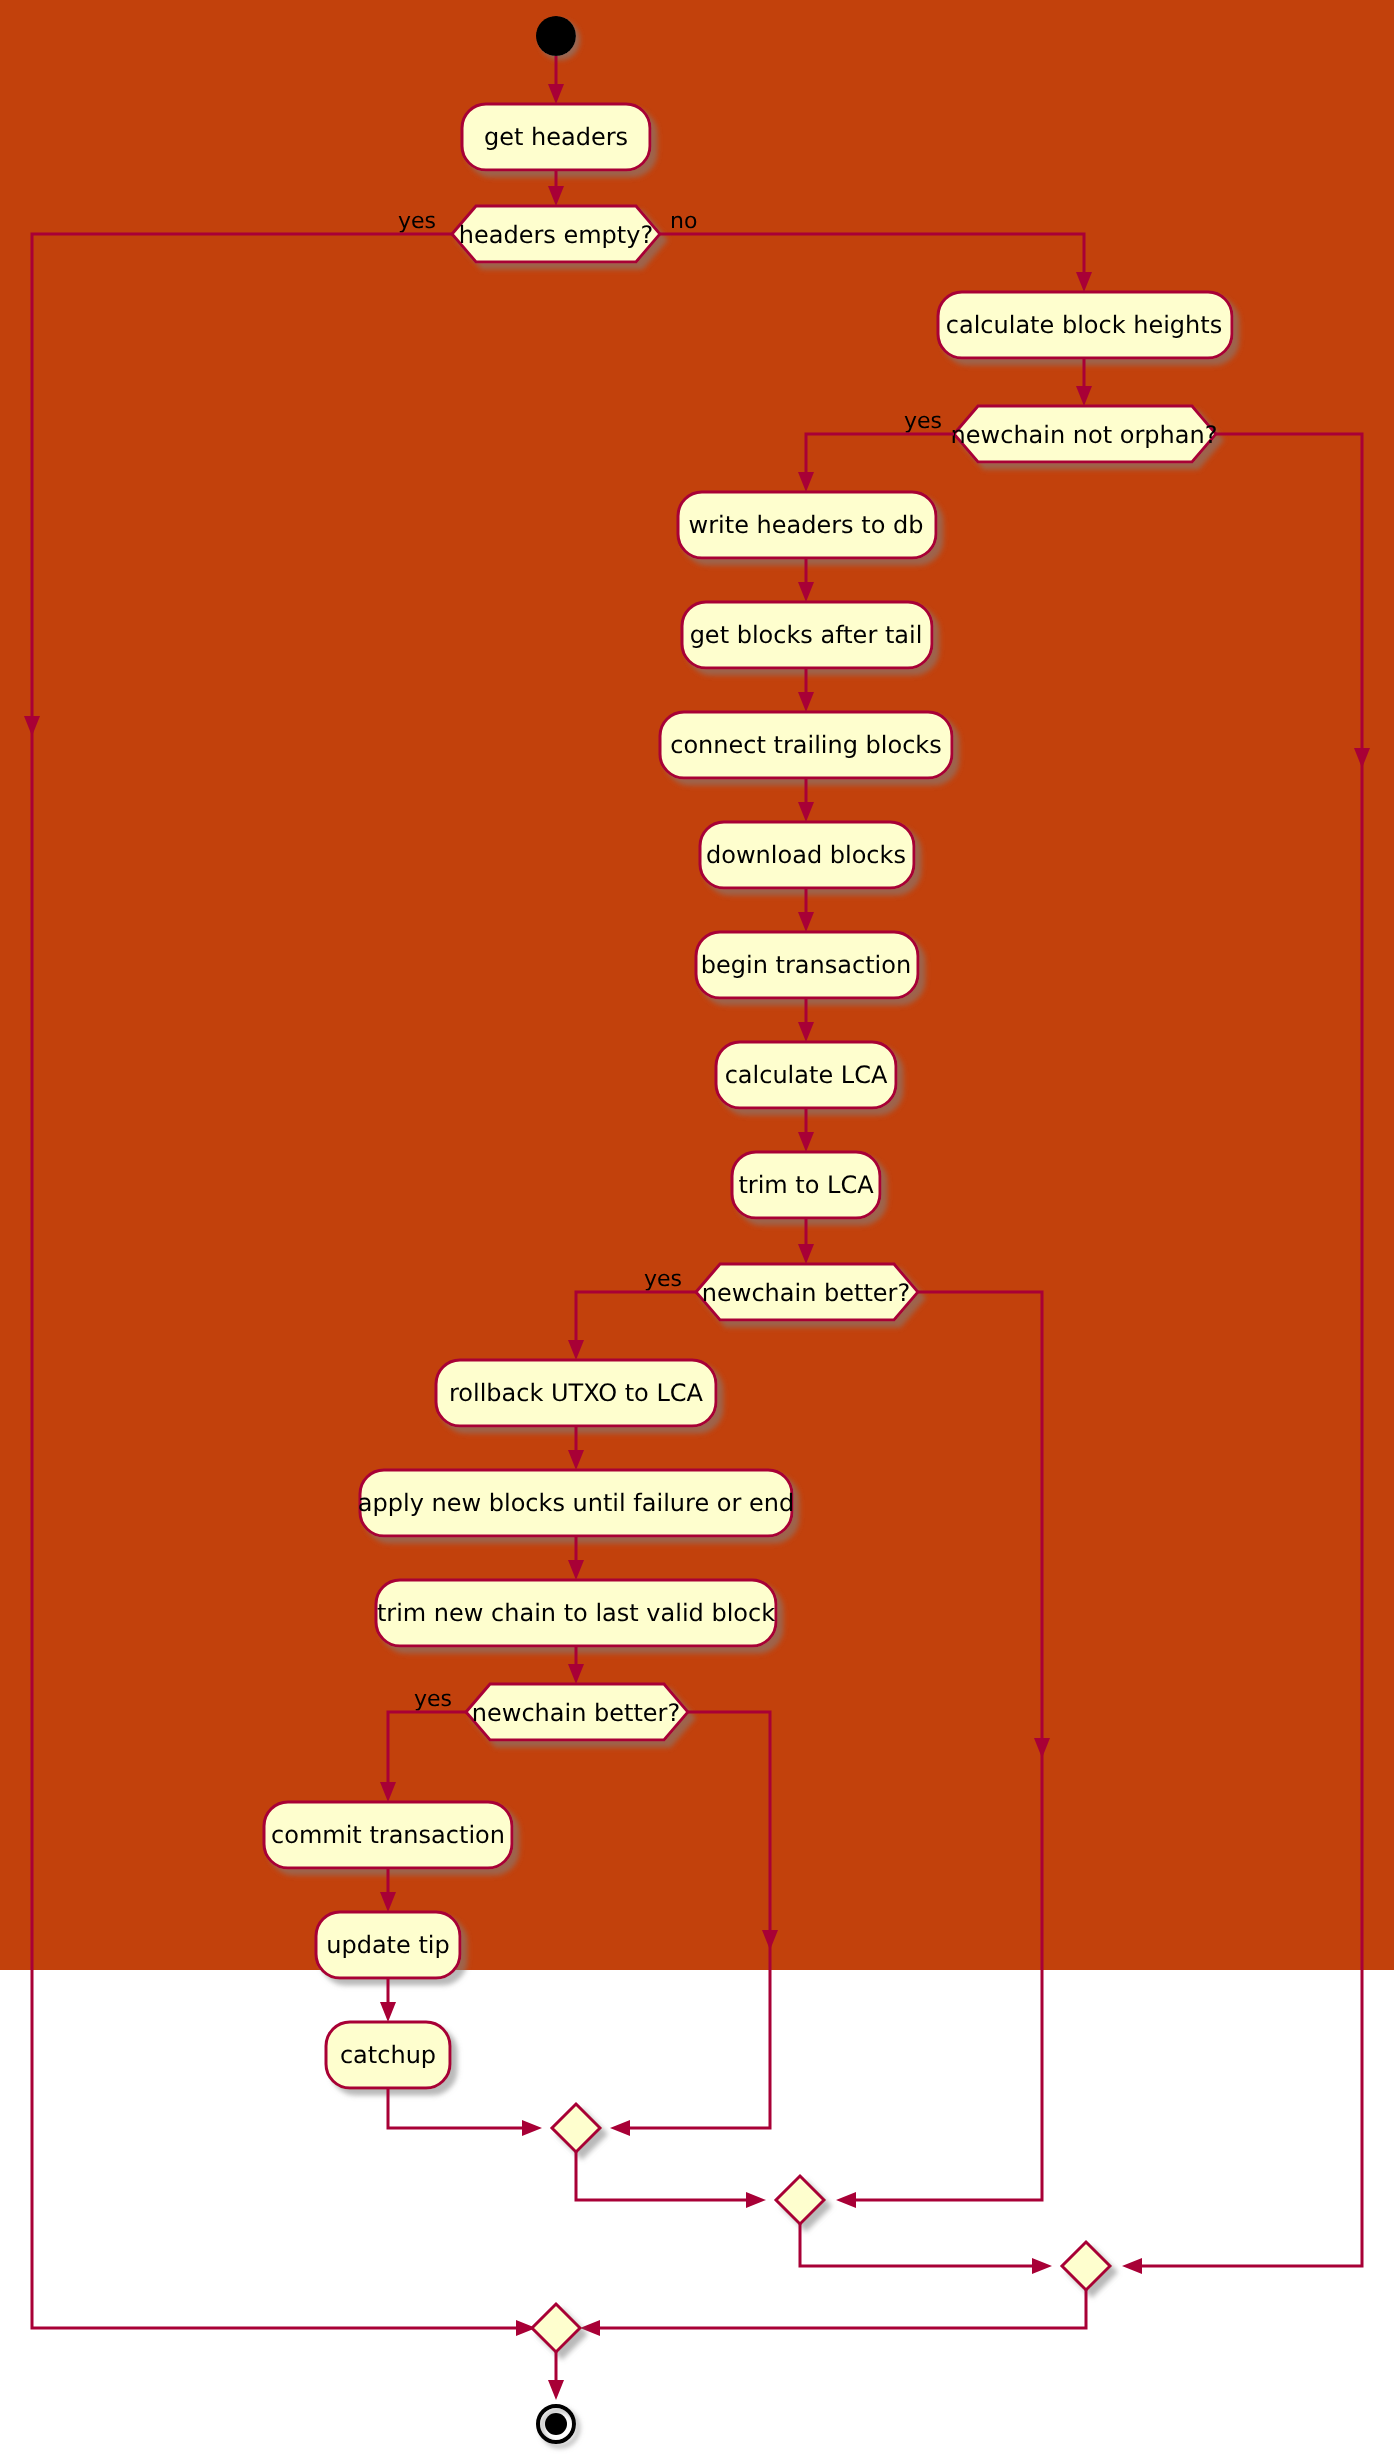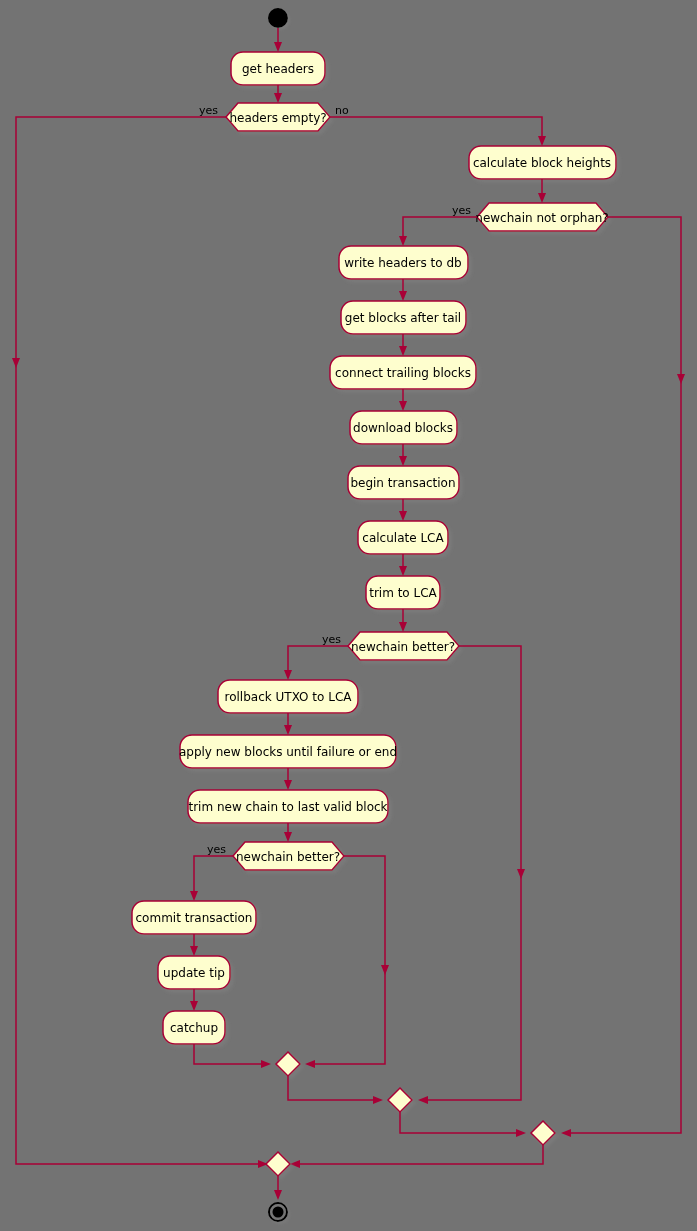--- a/index.html
+++ b/index.html
@@ -9,22 +9,22 @@
   }
   body {
     width: 697px;
     height: 1231px;
     font-family: "DejaVu Sans", sans-serif;
     overflow: hidden;
   }
   #diagram-root {
     position: relative;
     width: 697px;
-    height: 1231px;
-    background: #737373;
+    height: 985px;
+    background: #c2410c;
     text-align: right;
   }
   svg#activity-diagram {
     display: block;
     width: 697px;
     height: 1231px;
   }
   .node-label {
     font-family: "DejaVu Sans", sans-serif;
     font-size: 12px;

